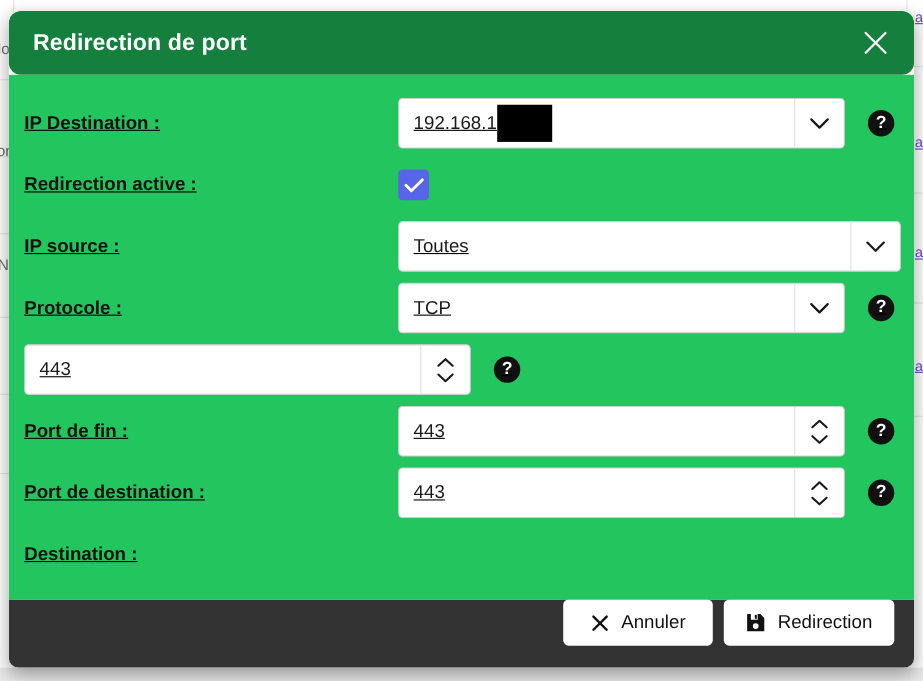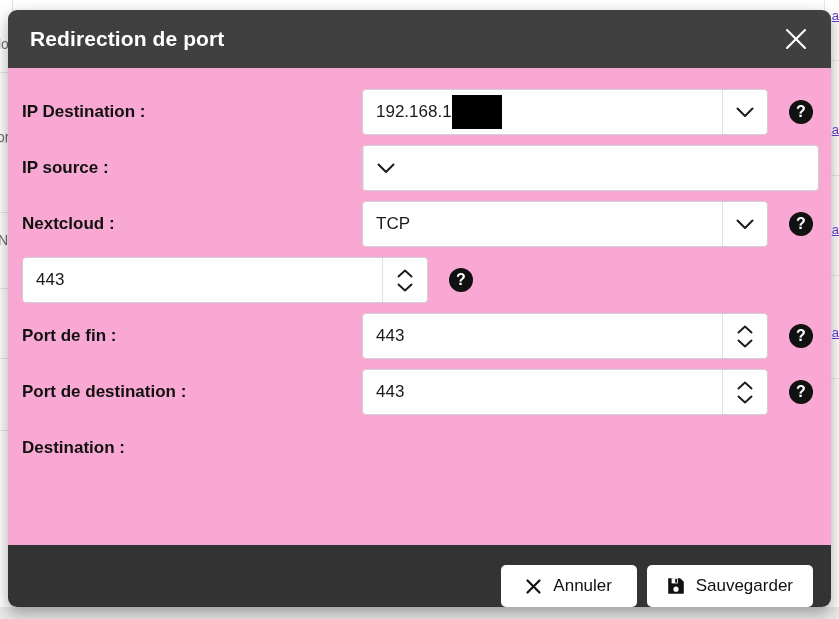--- a/index.html
+++ b/index.html
@@ -75,49 +75,51 @@
     background: #ffffff;
     box-shadow: 0 6px 16px rgba(0,0,0,0.35);
     overflow: hidden;
     display: flex;
     flex-direction: column;
   }
 
   .modal-header {
     height: 58px;
     flex: 0 0 58px;
-    background: #404040;
+    background: #15803d;
     display: flex;
     align-items: center;
     justify-content: space-between;
     padding: 0 18px 0 22px;
     box-sizing: border-box;
+    border-radius: 11px;
   }
   .modal-title {
     color: #ffffff;
     font-size: 21px;
     font-weight: bold;
     letter-spacing: 0.1px;
   }
   .close-btn {
     width: 34px;
     height: 34px;
     display: flex;
     align-items: center;
     justify-content: center;
     cursor: pointer;
   }
   .close-btn svg { display: block; }
 
   .modal-body {
     flex: 1 1 auto;
-    background: #f9a8d4;
+    background: #22c55e;
     padding: 16px 0 0 0;
     box-sizing: border-box;
     position: relative;
+    text-decoration: underline;
   }
 
   .form-row {
     display: flex;
     align-items: center;
     height: 56px;
     padding: 0 0 0 14px;
     box-sizing: border-box;
   }
   .form-label {
@@ -218,21 +220,21 @@
     align-items: center;
     justify-content: center;
     cursor: pointer;
   }
 
   .modal-footer {
     flex: 0 0 62px;
     height: 62px;
     background: #333333;
     display: flex;
-    align-items: flex-end;
+    align-items: flex-start;
     justify-content: flex-end;
     padding-right: 18px;
     gap: 10px;
     box-sizing: border-box;
   }
   .footer-btn {
     height: 42px;
     min-width: 136px;
     background: #ffffff;
     border: none;
@@ -305,36 +307,47 @@
             <div class="sel-cell">
               <svg width="18" height="11" viewBox="0 0 18 11" aria-hidden="true">
                 <polyline points="1.5,1.5 9,9 16.5,1.5" fill="none" stroke="#1a1a1a" stroke-width="2" stroke-linecap="round" stroke-linejoin="round"></polyline>
               </svg>
             </div>
           </div>
           <div class="help-icon">?</div>
         </div>
       </div>
 
+      <div class="form-row">
+        <div class="form-label">Redirection active :</div>
+        <div class="field-wrap">
+          <div class="checkbox">
+            <svg width="19" height="15" viewBox="0 0 19 15" aria-hidden="true">
+              <polyline points="2,7.5 7,12.5 17,2.5" fill="none" stroke="#ffffff" stroke-width="2.6" stroke-linecap="round" stroke-linejoin="round"></polyline>
+            </svg>
+          </div>
+        </div>
+      </div>
 
       <div class="form-row">
         <div class="form-label">IP source :</div>
         <div class="field-wrap">
           <div class="control width-long">
+            <div class="value">Toutes</div>
             <div class="sel-cell">
               <svg width="18" height="11" viewBox="0 0 18 11" aria-hidden="true">
                 <polyline points="1.5,1.5 9,9 16.5,1.5" fill="none" stroke="#1a1a1a" stroke-width="2" stroke-linecap="round" stroke-linejoin="round"></polyline>
               </svg>
             </div>
           </div>
         </div>
       </div>
 
       <div class="form-row">
-        <div class="form-label">Nextcloud :</div>
+        <div class="form-label">Protocole :</div>
         <div class="field-wrap">
           <div class="control width-short">
             <div class="value">TCP</div>
             <div class="sel-cell">
               <svg width="18" height="11" viewBox="0 0 18 11" aria-hidden="true">
                 <polyline points="1.5,1.5 9,9 16.5,1.5" fill="none" stroke="#1a1a1a" stroke-width="2" stroke-linecap="round" stroke-linejoin="round"></polyline>
               </svg>
             </div>
           </div>
           <div class="help-icon">?</div>
@@ -408,18 +421,18 @@
         </svg>
         <span>Annuler</span>
       </button>
       <button class="footer-btn">
         <svg width="18" height="18" viewBox="0 0 18 18" aria-hidden="true">
           <path d="M1.2 1.2 H13.2 L16.8 4.8 V16.8 H1.2 Z" fill="#111111"></path>
           <rect x="4.6" y="1.2" width="6.2" height="5.2" fill="#ffffff"></rect>
           <rect x="8.2" y="2.0" width="1.8" height="3.6" fill="#111111"></rect>
           <circle cx="9" cy="12.2" r="2.6" fill="#ffffff"></circle>
         </svg>
-        <span>Sauvegarder</span>
+        <span>Redirection</span>
       </button>
     </div>
 
   </div>
 </div>
 
 </body></html>

